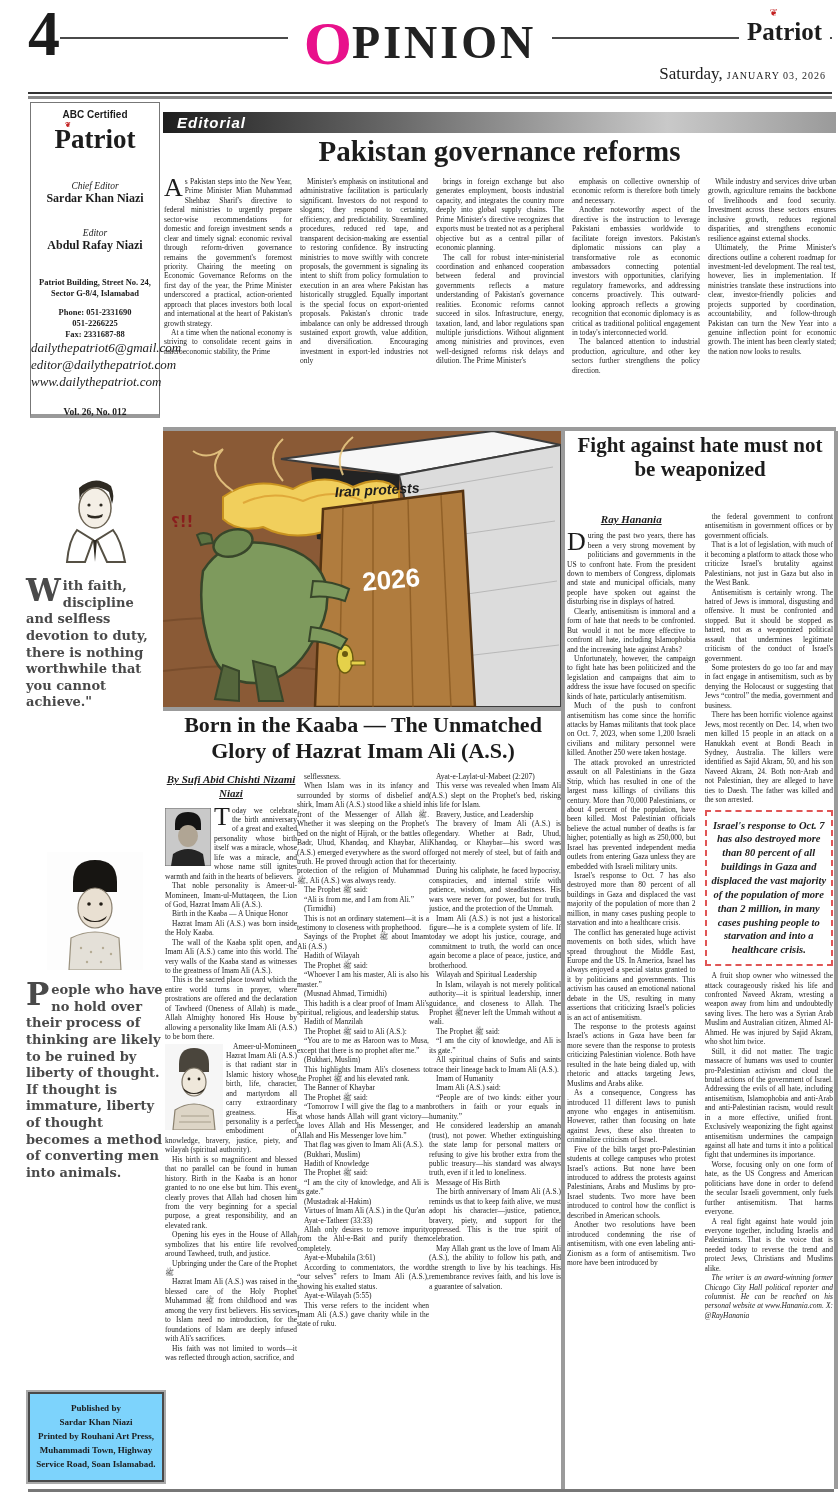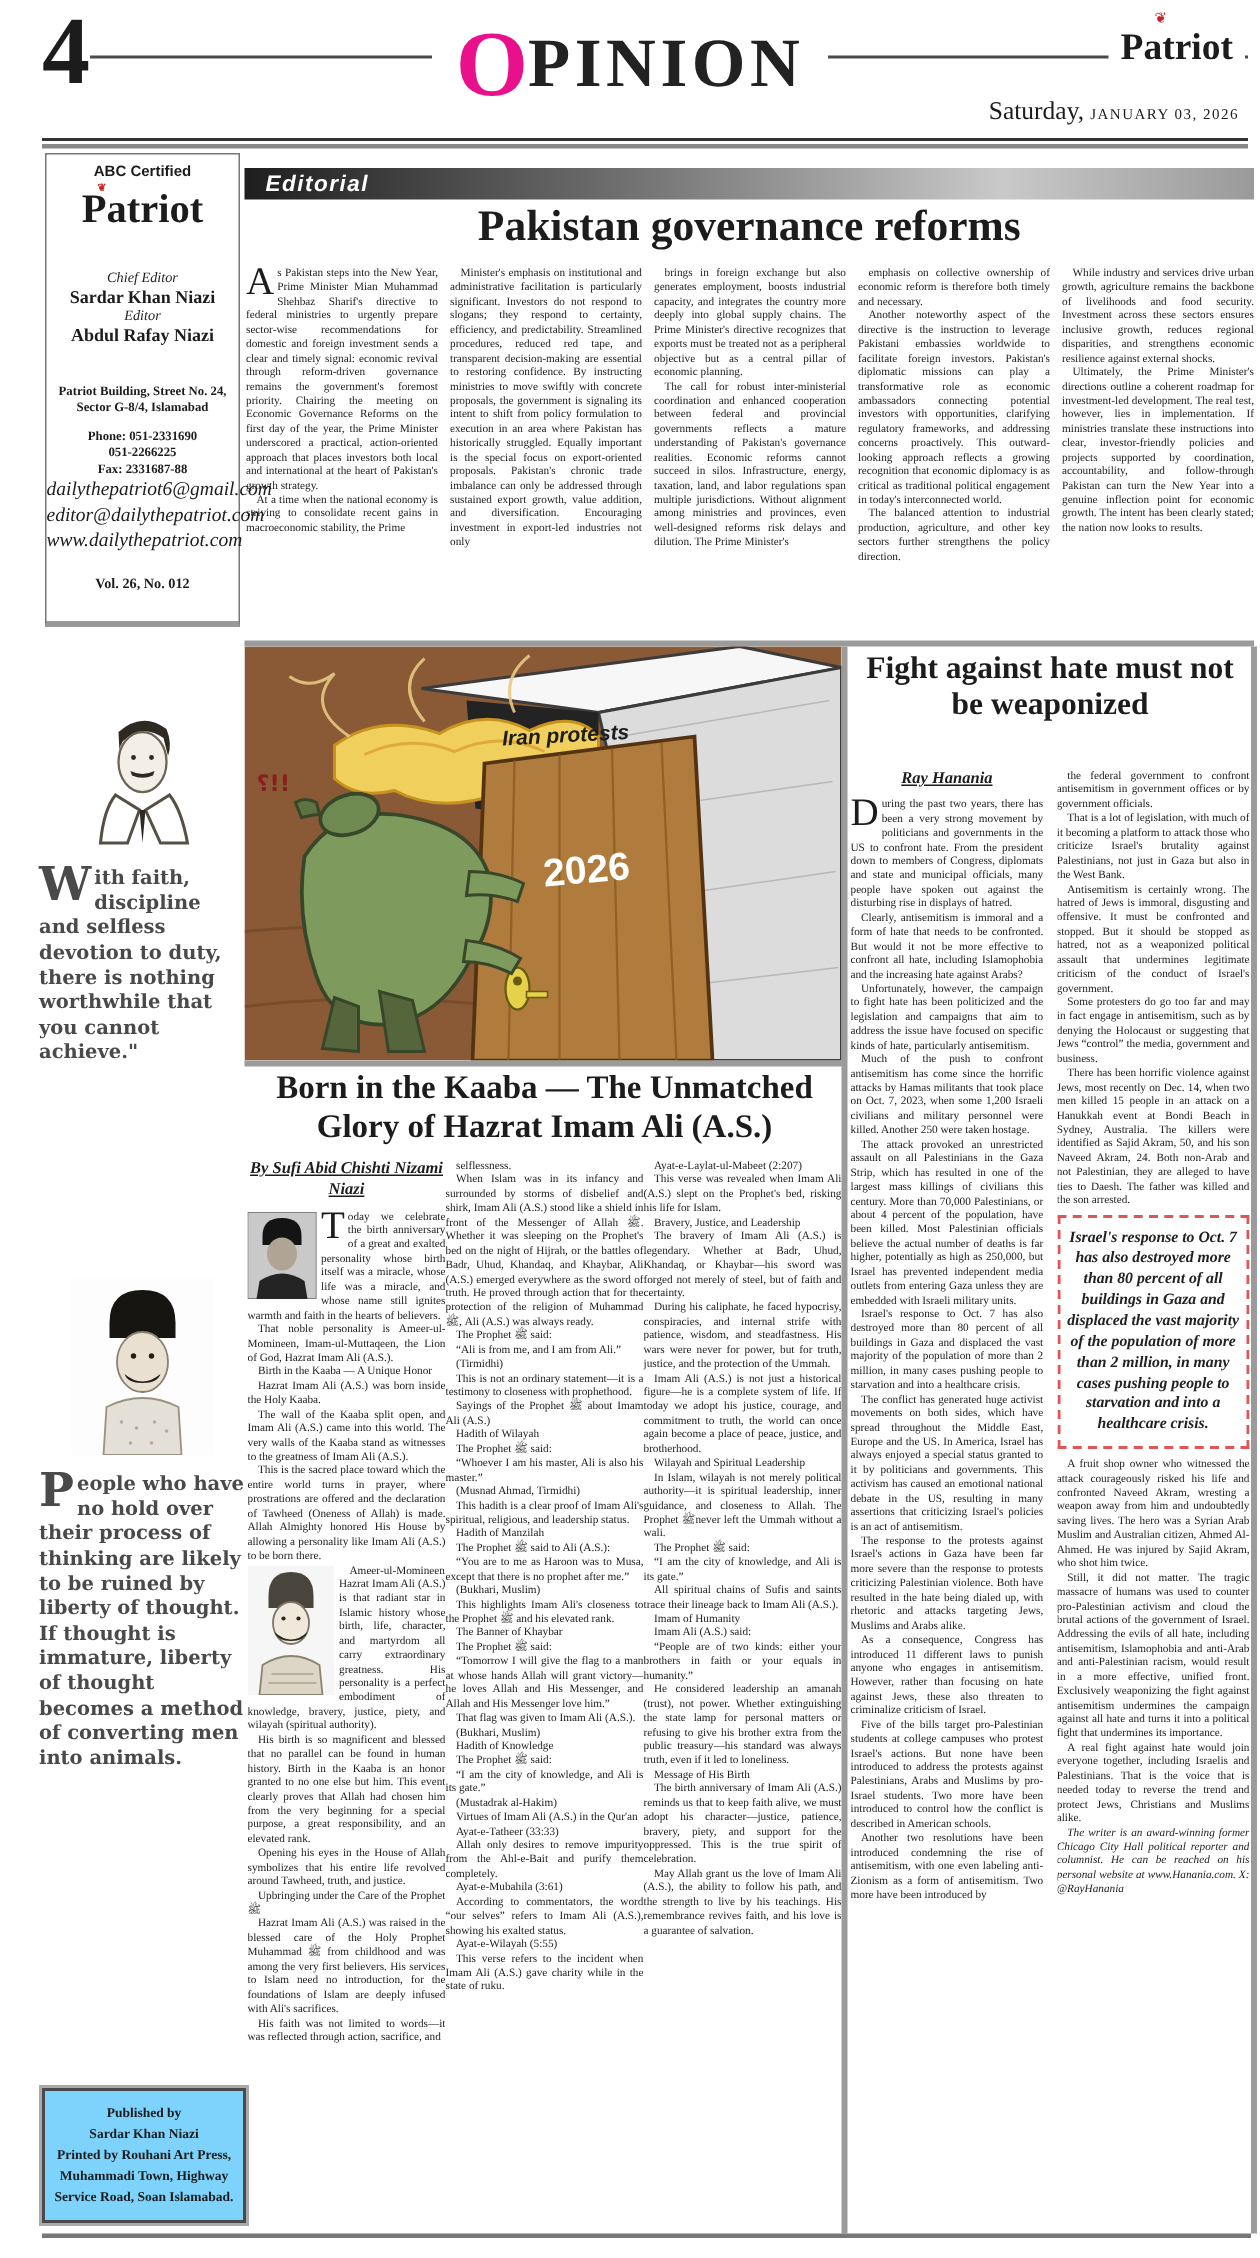--- a/index.html
+++ b/index.html
@@ -23,21 +23,21 @@
             border-bottom:2px solid #fff;box-shadow:0 3px 0 #888;}
 
   
   .masthead-box{position:absolute;left:30px;top:102px;width:130px;height:316px;
                 border:1px solid #777;border-bottom:4px solid #999;text-align:center;box-sizing:border-box;}
   .abc{font-family:"Liberation Sans",sans-serif;font-weight:bold;font-size:10px;margin-top:6px;}
   .mh-logo{font-size:27px;font-weight:bold;line-height:1;margin-top:4px;}
   .mh-logo .mini-crest{display:block;color:#c32222;font-size:7px;line-height:2px;text-align:left;padding-left:34px;}
   .role{font-style:italic;font-size:9.5px;margin-top:0;}
   .role-name{font-weight:bold;font-size:12px;}
-  .sp1{margin-top:28px;} .sp2{} .sp3{margin-top:24px;}
+  .sp1{margin-top:28px;} .sp2{margin-top:22px;} .sp3{margin-top:24px;}
   .addr,.phone{font-weight:bold;font-size:8.5px;line-height:1.3;}
   .mails{font-style:italic;font-size:13px;line-height:1.3;}
   .vol{font-weight:bold;font-size:9.5px;margin-top:16px;}
 
   .quote-block{position:absolute;width:138px;}
   #q1{left:26px;top:470px;} #q2{left:26px;top:852px;}
   .portrait{display:block;margin:0 auto;}
   .quote-text{font-family:"DejaVu Serif",serif;font-weight:bold;color:#4a4a4a;
               font-size:13px;line-height:1.28;margin-top:12px;}
   .qcap{float:left;font-size:31px;line-height:24px;padding-right:2px;}
@@ -379,20 +379,21 @@
           <p>the federal government to confront antisemitism in government offices or by government officials.</p>
           <p>That is a lot of legislation, with much of it becoming a platform to attack those who criticize Israel's brutality against Palestinians, not just in Gaza but also in the West Bank.</p>
           <p>Antisemitism is certainly wrong. The hatred of Jews is immoral, disgusting and offensive. It must be confronted and stopped. But it should be stopped as hatred, not as a weaponized political assault that undermines legitimate criticism of the conduct of Israel's government.</p>
           <p>Some protesters do go too far and may in fact engage in antisemitism, such as by denying the Holocaust or suggesting that Jews “control” the media, government and business.</p>
           <p>There has been horrific violence against Jews, most recently on Dec. 14, when two men killed 15 people in an attack on a Hanukkah event at Bondi Beach in Sydney, Australia. The killers were identified as Sajid Akram, 50, and his son Naveed Akram, 24. Both non-Arab and not Palestinian, they are alleged to have ties to Daesh. The father was killed and the son arrested.</p>
         </div>
       <div class="pullquote">Israel's response to Oct. 7 has also destroyed more than 80 percent of all buildings in Gaza and displaced the vast majority of the population of more than 2 million, in many cases pushing people to starvation and into a healthcare crisis.</div>
       <div>
           <p>A fruit shop owner who witnessed the attack courageously risked his life and confronted Naveed Akram, wresting a weapon away from him and undoubtedly saving lives. The hero was a Syrian Arab Muslim and Australian citizen, Ahmed Al-Ahmed. He was injured by Sajid Akram, who shot him twice.</p>
           <p>Still, it did not matter. The tragic massacre of humans was used to counter pro-Palestinian activism and cloud the brutal actions of the government of Israel. Addressing the evils of all hate, including antisemitism, Islamophobia and anti-Arab and anti-Palestinian racism, would result in a more effective, unified front. Exclusively weaponizing the fight against antisemitism undermines the campaign against all hate and turns it into a political fight that undermines its importance.</p>
+          <p>Worse, focusing only on one form of hate, as the US Congress and American politicians have done in order to defend the secular Israeli government, only fuels further antisemitism. That harms everyone.</p>
           <p>A real fight against hate would join everyone together, including Israelis and Palestinians. That is the voice that is needed today to reverse the trend and protect Jews, Christians and Muslims alike.</p>
         </div>
       <div class="tagline">
           <p>The writer is an award-winning former Chicago City Hall political reporter and columnist. He can be reached on his personal website at www.Hanania.com. X: @RayHanania</p>
         </div>
     </div>
   </div>
 
   <div class="grey" id="hrbottom"></div>
 </div>

